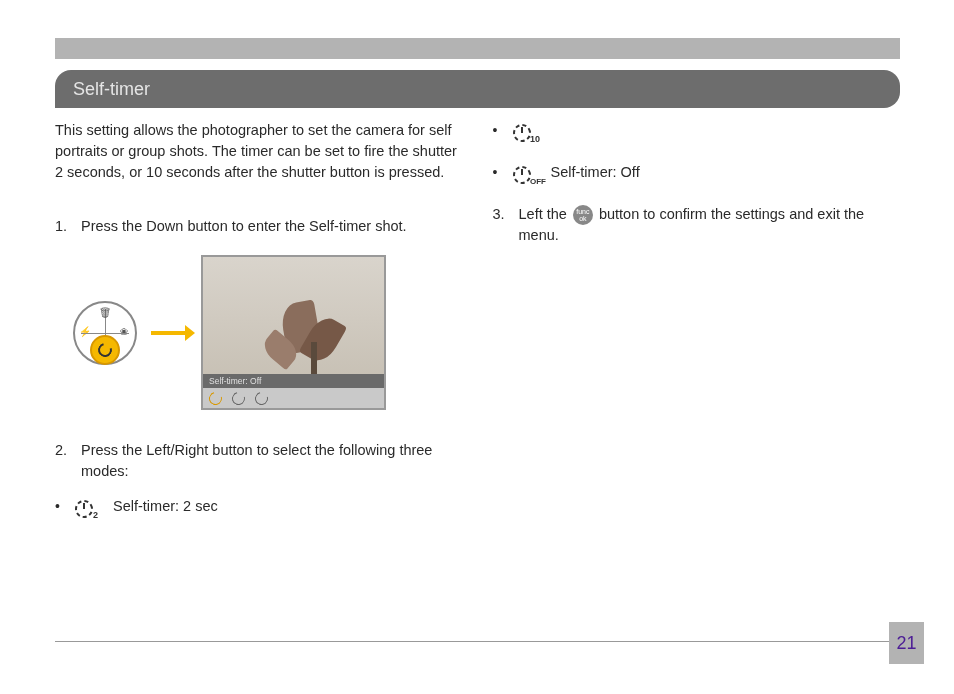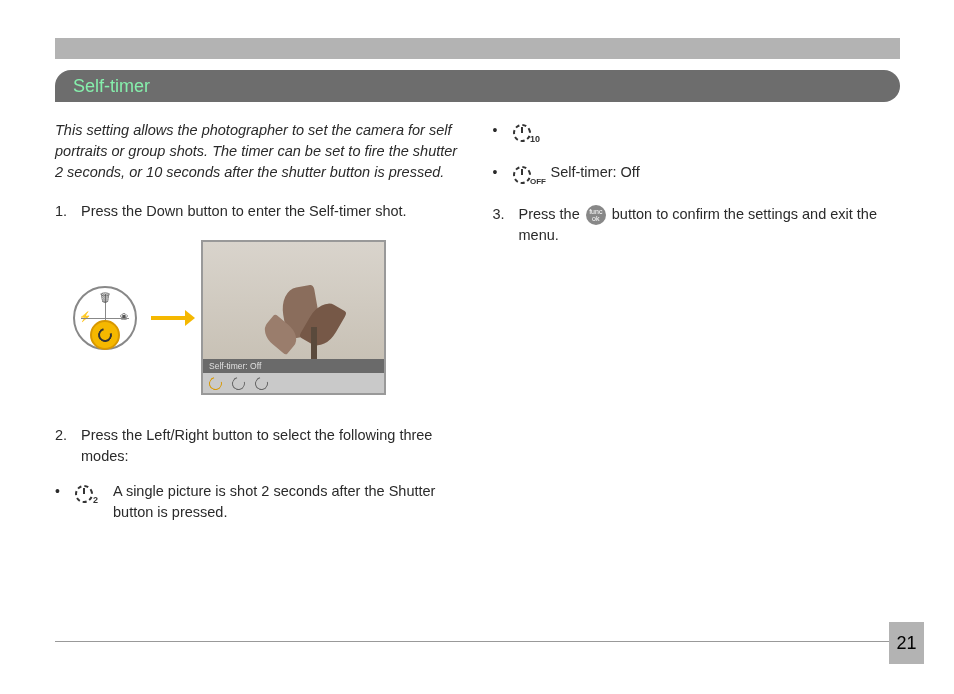--- a/index.html
+++ b/index.html
@@ -21,46 +21,45 @@
     left: 55px;
     width: 845px;
     height: 21px;
     background: #b3b3b3;
   }
   .section-header {
     position: absolute;
     top: 70px;
     left: 55px;
     width: 845px;
-    height: 32px;
+    height: 38px;
     background: #6d6d6d;
     border-radius: 16px 16px 16px 0;
-    color: #86efac;
+    color: #e5e5e5;
     font-size: 18px;
     padding-left: 18px;
     display: flex;
     align-items: center;
   }
   .content {
     position: absolute;
     top: 120px;
     left: 55px;
     width: 845px;
     display: flex;
     gap: 30px;
     font-size: 14.5px;
     line-height: 1.45;
     color: #2a2a2a;
   }
   .col {
     flex: 1;
   }
   .intro {
-    margin-bottom: 18px;
-    font-style: italic;
+    margin-bottom: 33px;
   }
   .step {
     display: flex;
     margin-bottom: 14px;
   }
   .step-num {
     width: 26px;
     flex-shrink: 0;
   }
   .step-body {
@@ -267,21 +266,21 @@
     height: 1px;
     background: #999;
   }
   .page-num {
     position: absolute;
     bottom: 30px;
     right: 30px;
     width: 35px;
     height: 42px;
     background: #b3b3b3;
-    color: #000000;
+    color: #4c1d95;
     font-size: 18px;
     display: flex;
     align-items: center;
     justify-content: center;
   }
 </style>
 </head>
 <body>
 
 <div class="top-bar"></div>
@@ -333,21 +332,21 @@
     <div class="bullet-item">
       <div class="bullet-dot">•</div>
       <div class="bullet-icon">
         <svg class="timer-icon-svg" width="28" height="26" viewBox="0 0 28 26">
           <circle cx="11" cy="13" r="8" fill="none" stroke="#333" stroke-width="2" stroke-dasharray="4 3" transform="rotate(-30 11 13)"></circle>
           <line x1="11" y1="13" x2="11" y2="7" stroke="#333" stroke-width="2"></line>
           <text x="20" y="22" font-size="9" fill="#333" font-weight="bold">2</text>
         </svg>
       </div>
       <div class="bullet-text">
-        <div>A single picture is shot 2 seconds after the Shutter button is pressed.</div>
+        <div class="bullet-title">Self-timer: 2 sec</div>
       </div>
     </div>
   </div>
 
   <div class="col">
     <div class="bullet-item">
       <div class="bullet-dot">•</div>
       <div class="bullet-icon">
         <svg class="timer-icon-svg" width="32" height="26" viewBox="0 0 32 26">
           <circle cx="11" cy="13" r="8" fill="none" stroke="#333" stroke-width="2" stroke-dasharray="4 3" transform="rotate(-30 11 13)"></circle>
@@ -367,20 +366,20 @@
         </svg>
       </div>
       <div class="bullet-text">
         <div class="bullet-title">Self-timer: Off</div>
       </div>
     </div>
 
     <div class="step">
       <div class="step-num">3.</div>
       <div class="step-body">
-        <span>Press the </span><span class="func-btn">func ok</span><span> button to confirm the settings and exit the menu.</span>
+        <span>Left the </span><span class="func-btn">func ok</span><span> button to confirm the settings and exit the menu.</span>
       </div>
     </div>
   </div>
 </div>
 
 <div class="bottom-rule"></div>
 <div class="page-num">21</div>
 
 </body></html>

